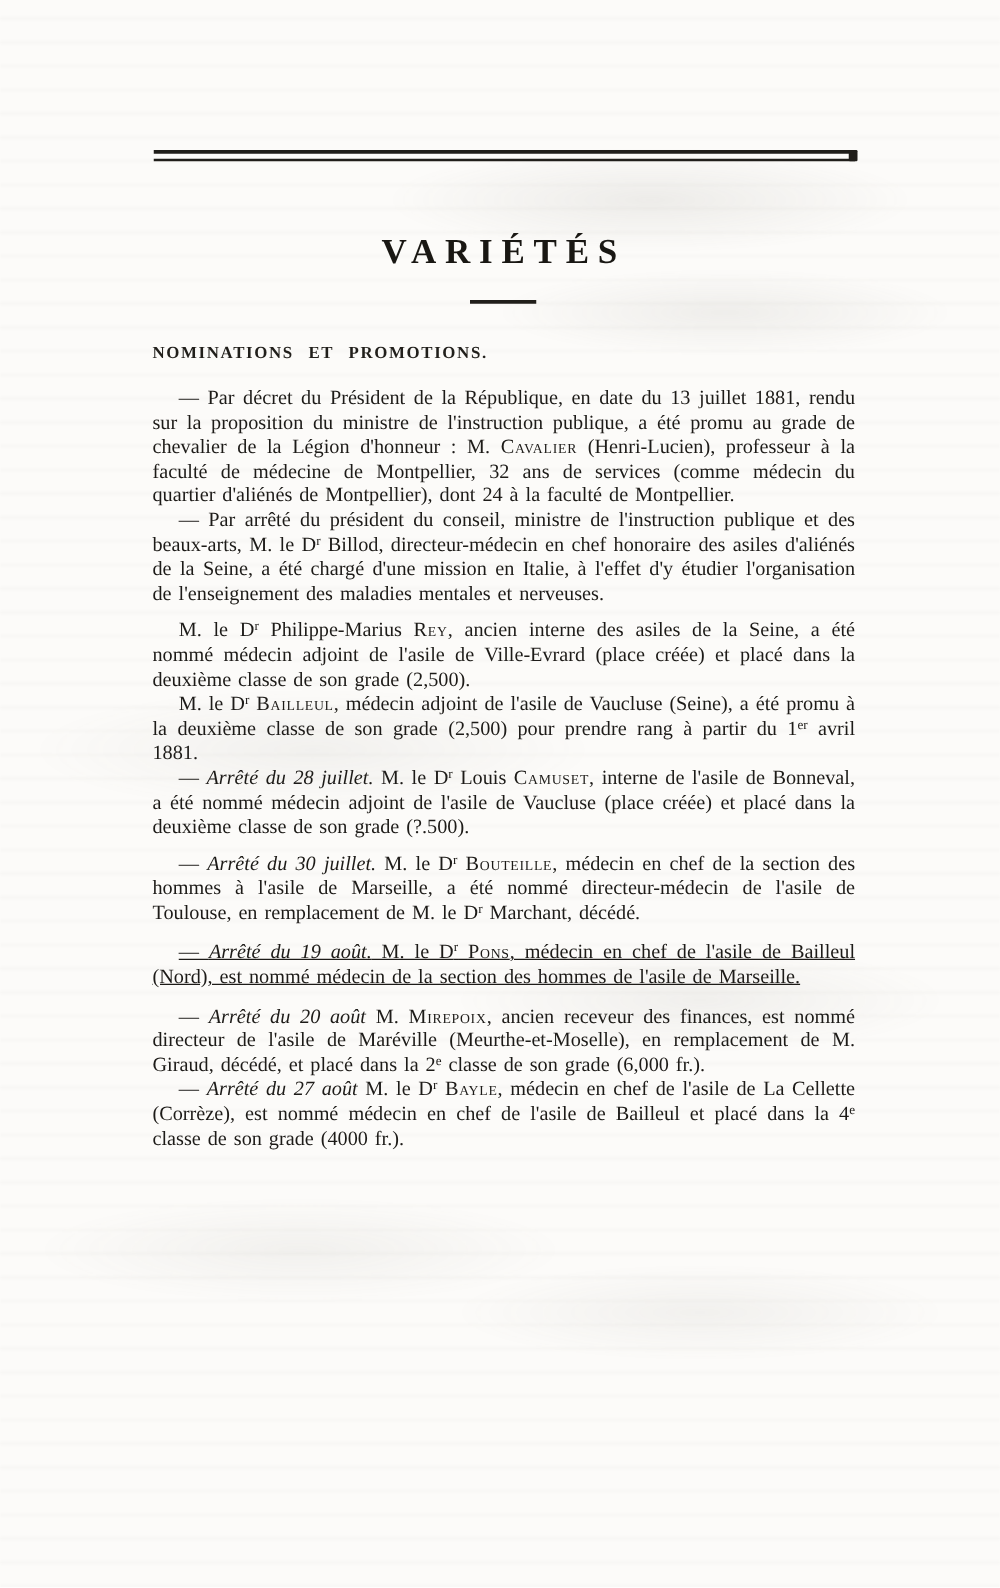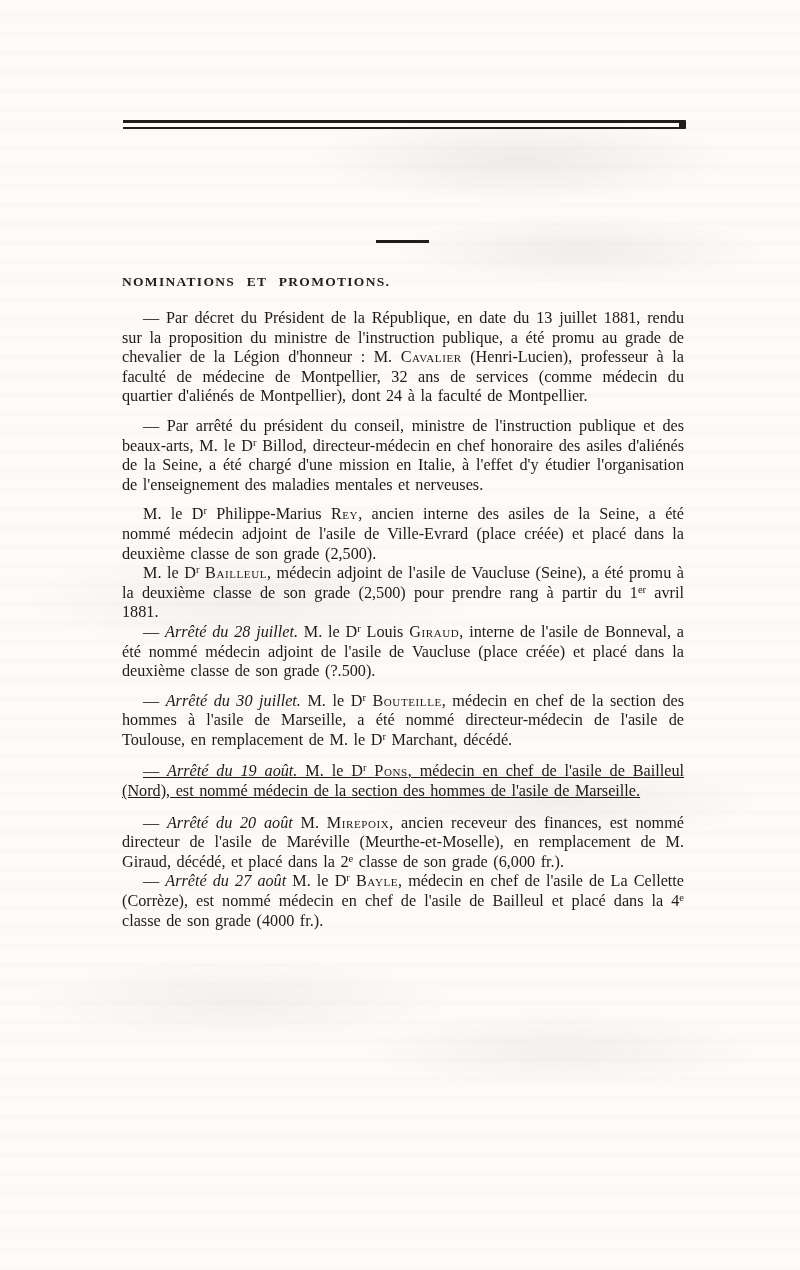--- a/index.html
+++ b/index.html
@@ -88,47 +88,48 @@
     width: 562px;
     font-size: 16.2px;
     line-height: 19.6px;
     text-align: justify;
     word-spacing: 1.5px;
   }
   .paragraphs p {
     margin: 0;
     text-indent: 21px;
   }
-  .paragraphs p:nth-child(2)  { margin-top: 10px; }
+  .paragraphs p:nth-child(2)  { margin-top: 0; }
   .paragraphs p:nth-child(3)  { margin-top: 10px; }
   .paragraphs p:nth-child(6)  { margin-top: 10px; }
   .paragraphs p:nth-child(7)  { margin-top: 12px; text-decoration: underline; }
   .paragraphs p:nth-child(8)  { margin-top: 12px; }
   .paragraphs p:nth-child(9)  { }
   .paragraphs p:nth-child(10) { margin-top: 10px; }
   .s-r  { font-style: normal; }
   .s-i  { font-style: italic; }
   .s-sc { font-variant: small-caps; letter-spacing: 0.6px; }
   .s-sup {
     font-size: 10.5px;
     line-height: 0;
     vertical-align: 5px;
   }
 </style>
 </head>
 <body>
 
 <div class="page">
   <div class="top-rule"></div>
+  <div class="page-title">VARIÉTÉS</div>
   <div class="title-divider"></div>
   <div class="section-heading">NOMINATIONS ET PROMOTIONS.</div>
   <div class="paragraphs">
       <p><span class="s-r">— Par décret du Président de la République, en date du 13 juillet 1881, rendu sur la proposition du ministre de l'instruction publique, a été promu au grade de chevalier de la Légion d'honneur : M. </span><span class="s-sc">Cavalier</span><span class="s-r"> (Henri-Lucien), professeur à la faculté de médecine de Montpellier, 32 ans de services (comme médecin du quartier d'aliénés de Montpellier), dont 24 à la faculté de Montpellier.</span></p>
       <p><span class="s-r">— Par arrêté du président du conseil, ministre de l'instruction publique et des beaux-arts, M. le D</span><sup class="s-sup">r</sup><span class="s-r"> Billod, directeur-médecin en chef honoraire des asiles d'aliénés de la Seine, a été chargé d'une mission en Italie, à l'effet d'y étudier l'organisation de l'enseignement des maladies mentales et nerveuses.</span></p>
       <p><span class="s-r">M. le D</span><sup class="s-sup">r</sup><span class="s-r"> Philippe-Marius </span><span class="s-sc">Rey</span><span class="s-r">, ancien interne des asiles de la Seine, a été nommé médecin adjoint de l'asile de Ville-Evrard (place créée) et placé dans la deuxième classe de son grade (2,500).</span></p>
       <p><span class="s-r">M. le D</span><sup class="s-sup">r</sup><span class="s-r"> </span><span class="s-sc">Bailleul</span><span class="s-r">, médecin adjoint de l'asile de Vaucluse (Seine), a été promu à la deuxième classe de son grade (2,500) pour prendre rang à partir du 1</span><sup class="s-sup">er</sup><span class="s-r"> avril 1881.</span></p>
-      <p><span class="s-r">— </span><span class="s-i">Arrêté du 28 juillet.</span><span class="s-r"> M. le D</span><sup class="s-sup">r</sup><span class="s-r"> Louis </span><span class="s-sc">Giraud</span><span class="s-r">, interne de l'asile de Bonneval, a été nommé médecin adjoint de l'asile de Vaucluse (place créée) et placé dans la deuxième classe de son grade (?.500).</span></p>
+      <p><span class="s-r">— </span><span class="s-i">Arrêté du 28 juillet.</span><span class="s-r"> M. le D</span><sup class="s-sup">r</sup><span class="s-r"> Louis </span><span class="s-sc">Camuset</span><span class="s-r">, interne de l'asile de Bonneval, a été nommé médecin adjoint de l'asile de Vaucluse (place créée) et placé dans la deuxième classe de son grade (?.500).</span></p>
       <p><span class="s-r">— </span><span class="s-i">Arrêté du 30 juillet.</span><span class="s-r"> M. le D</span><sup class="s-sup">r</sup><span class="s-r"> </span><span class="s-sc">Bouteille</span><span class="s-r">, médecin en chef de la section des hommes à l'asile de Marseille, a été nommé directeur-médecin de l'asile de Toulouse, en remplacement de M. le D</span><sup class="s-sup">r</sup><span class="s-r"> Marchant, décédé.</span></p>
       <p><span class="s-r">— </span><span class="s-i">Arrêté du 19 août.</span><span class="s-r"> M. le D</span><sup class="s-sup">r</sup><span class="s-r"> </span><span class="s-sc">Pons</span><span class="s-r">, médecin en chef de l'asile de Bailleul (Nord), est nommé médecin de la section des hommes de l'asile de Marseille.</span></p>
       <p><span class="s-r">— </span><span class="s-i">Arrêté du 20 août</span><span class="s-r"> M. </span><span class="s-sc">Mirepoix</span><span class="s-r">, ancien receveur des finances, est nommé directeur de l'asile de Maréville (Meurthe-et-Moselle), en remplacement de M. Giraud, décédé, et placé dans la 2</span><sup class="s-sup">e</sup><span class="s-r"> classe de son grade (6,000 fr.).</span></p>
       <p><span class="s-r">— </span><span class="s-i">Arrêté du 27 août</span><span class="s-r"> M. le D</span><sup class="s-sup">r</sup><span class="s-r"> </span><span class="s-sc">Bayle</span><span class="s-r">, médecin en chef de l'asile de La Cellette (Corrèze), est nommé médecin en chef de l'asile de Bailleul et placé dans la 4</span><sup class="s-sup">e</sup><span class="s-r"> classe de son grade (4000 fr.).</span></p>
     </div>
 </div>
 
 </body></html>

